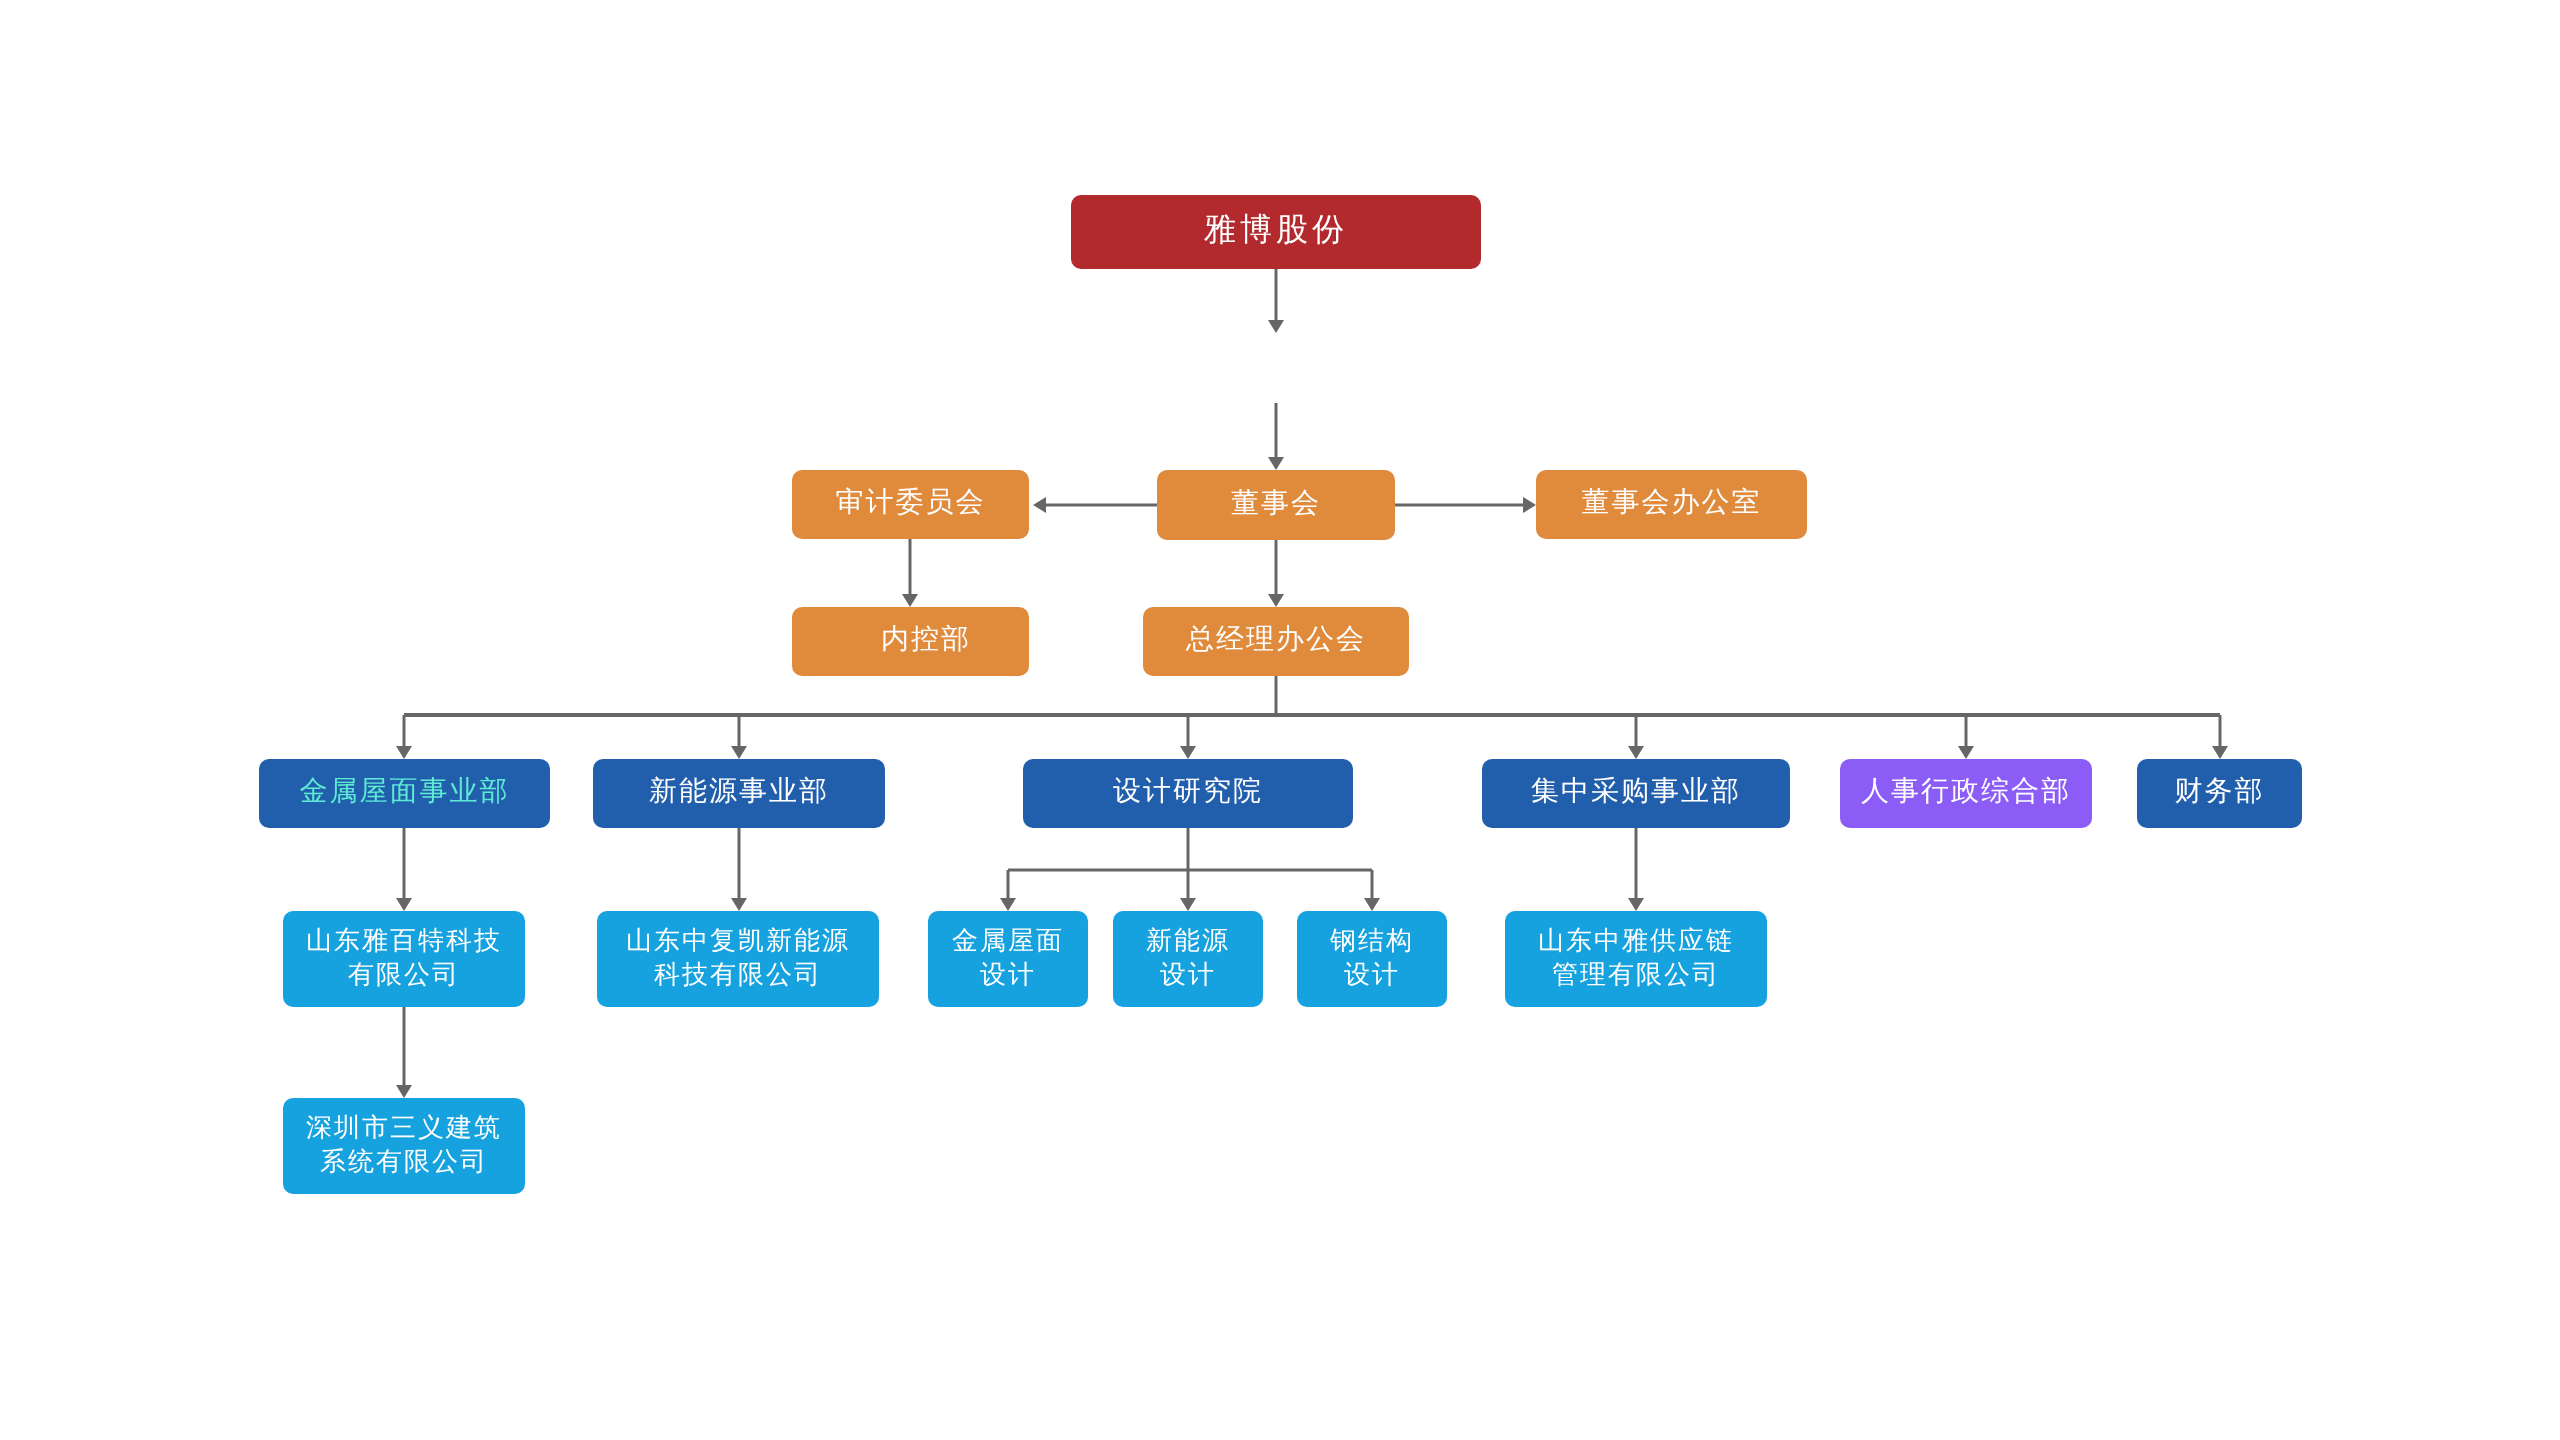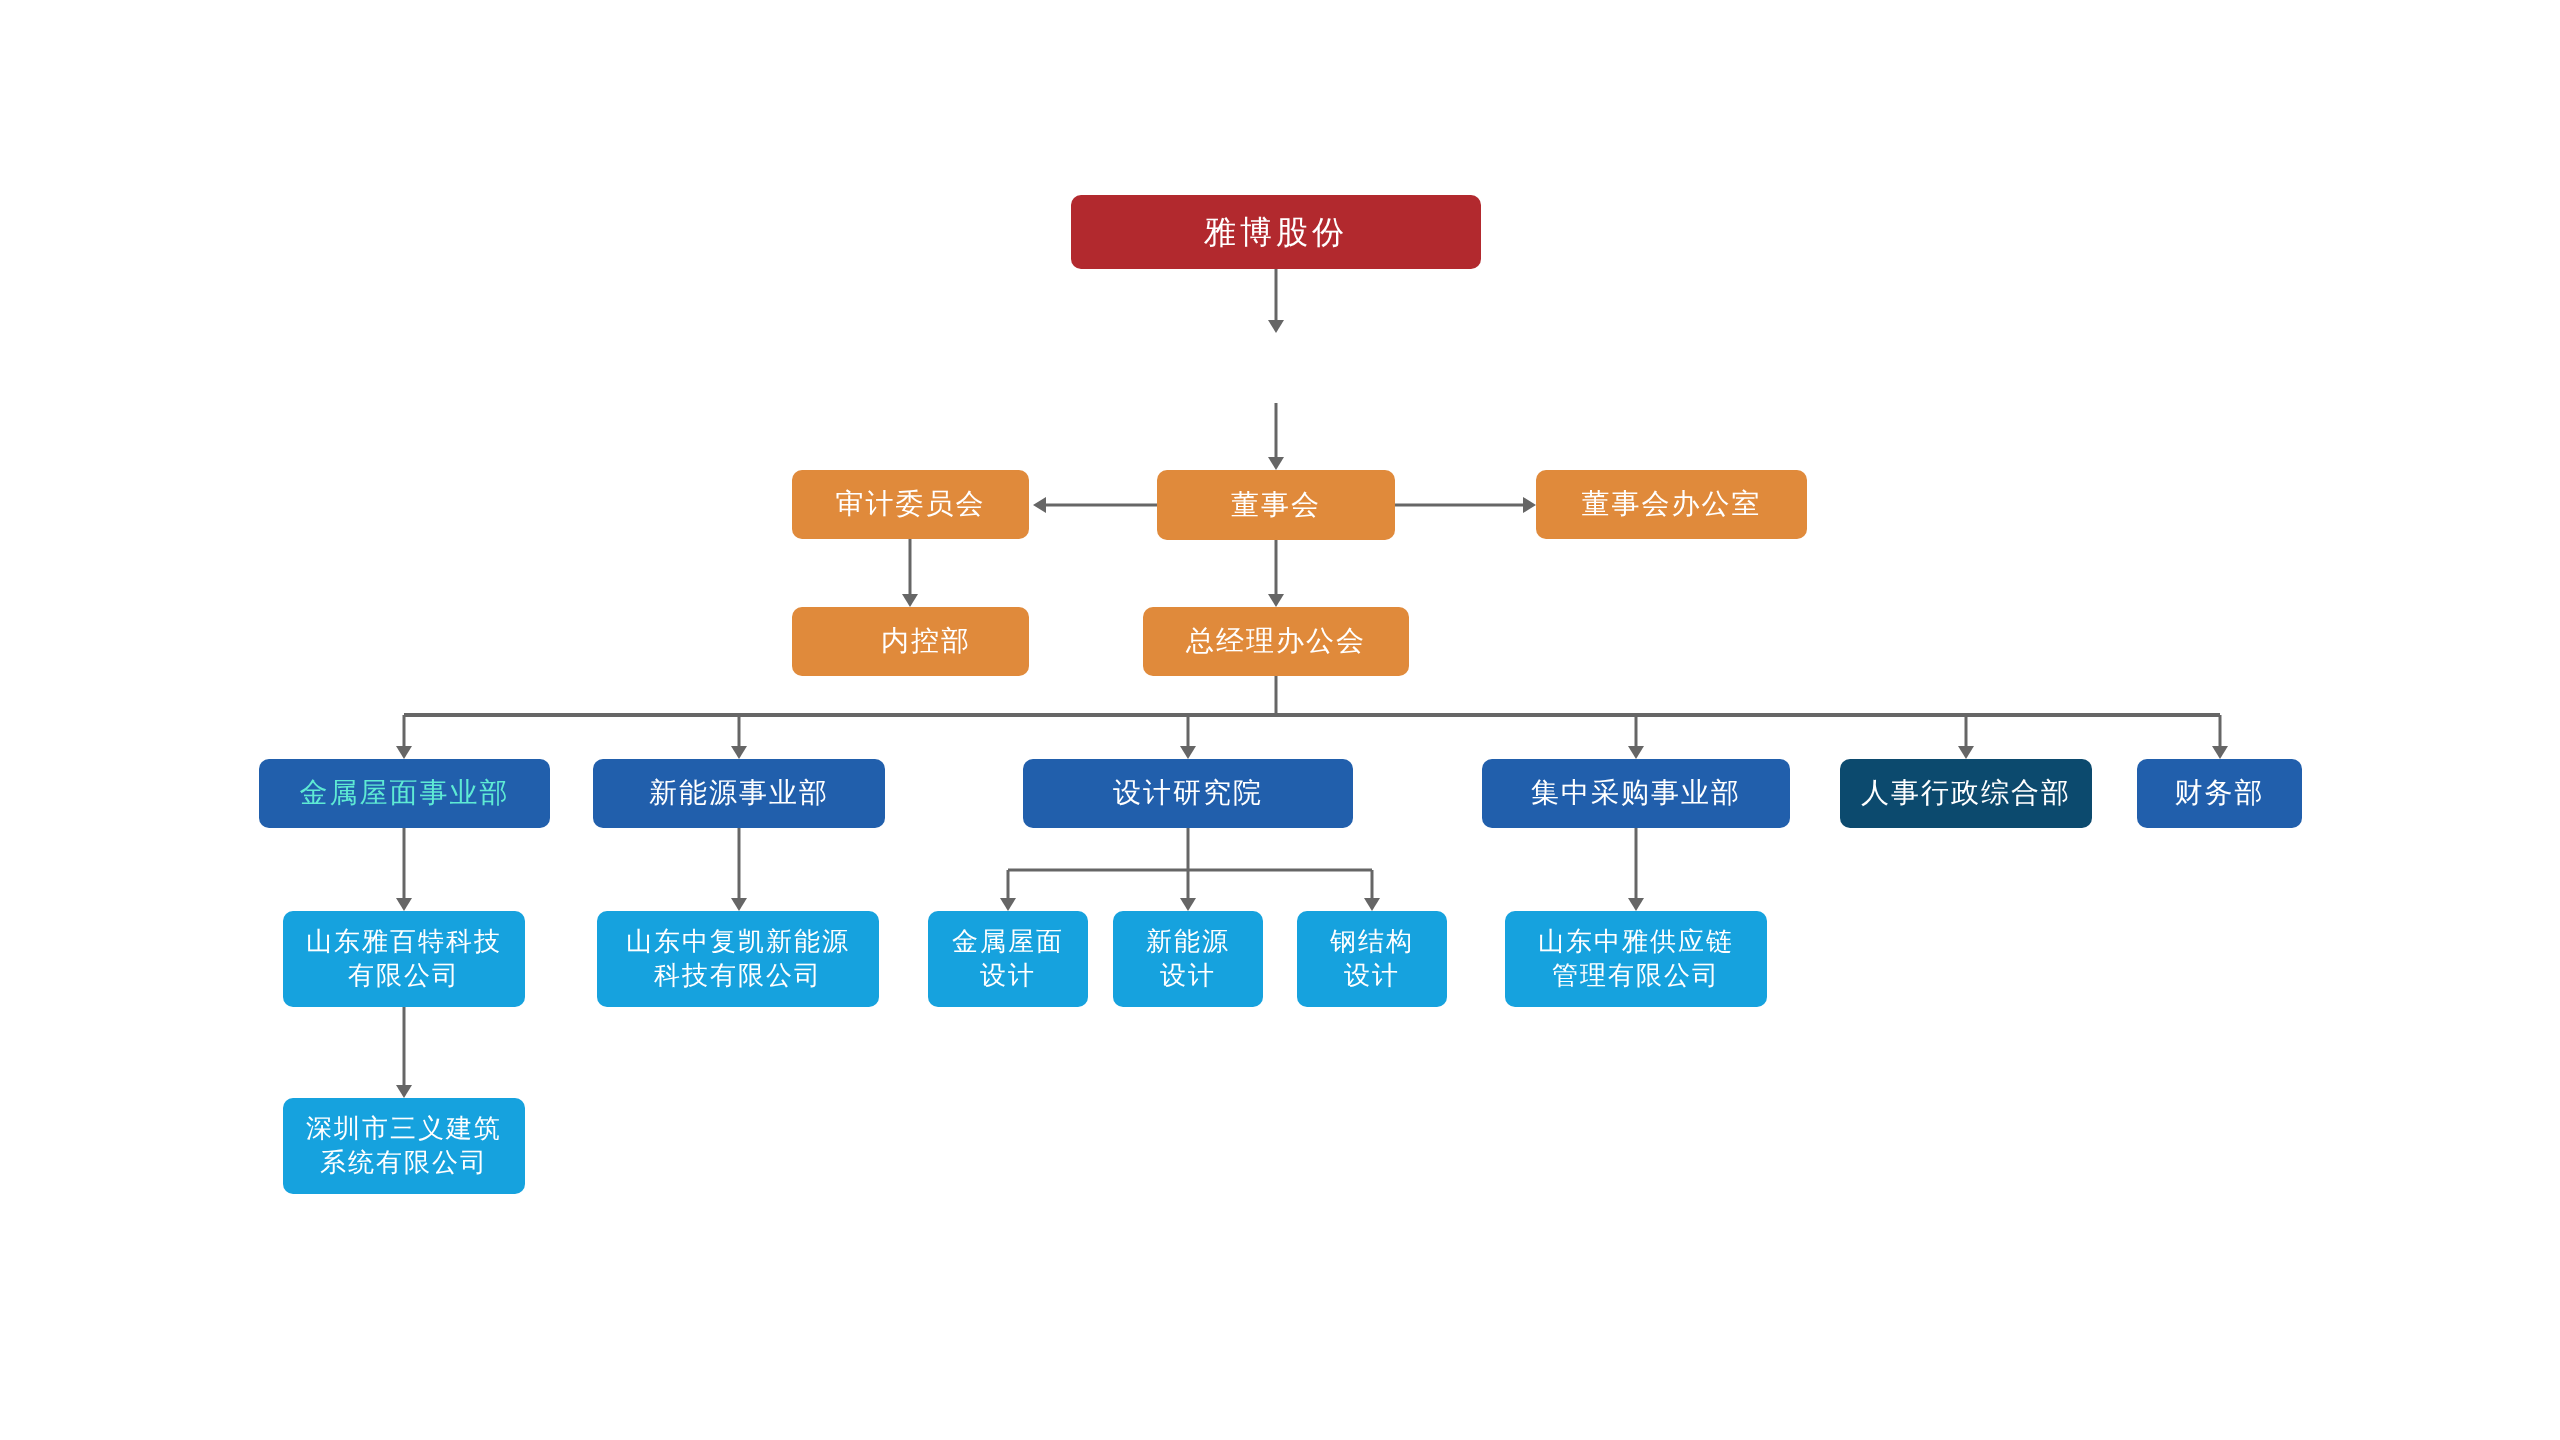--- a/index.html
+++ b/index.html
@@ -6,21 +6,21 @@
     margin: 0;
     padding: 0;
     background: #ffffff;
   }
   #canvas {
     position: relative;
     width: 2560px;
     height: 1296px;
     background: #ffffff;
     overflow: hidden;
-    font-family: Liberation Serif, serif;
+    font-family: Liberation Mono, monospace;
   }
   #connectors {
     position: absolute;
     left: 0;
     top: 0;
     width: 2560px;
     height: 1440px;
   }
   #connectors line {
     stroke: var(--line, #666666);
@@ -160,21 +160,21 @@
   <div class="node n-gov" style="left: 1143px; top: 607px; width: 266px; height: 69px; background: rgb(224, 138, 59); color: rgb(255, 255, 255);">总经理办公会</div>
 
   <div class="node n-div" style="left: 259px; top: 759px; width: 291px; height: 69px; background: rgb(33, 95, 172); color: #5eead4;">金属屋面事业部</div>
 
   <div class="node n-div" style="left: 593px; top: 759px; width: 292px; height: 69px; background: rgb(33, 95, 172); color: rgb(255, 255, 255);">新能源事业部</div>
 
   <div class="node n-div" style="left: 1482px; top: 759px; width: 308px; height: 69px; background: rgb(33, 95, 172); color: rgb(255, 255, 255);">集中采购事业部</div>
 
   <div class="node n-div" style="left: 1023px; top: 759px; width: 330px; height: 69px; background: rgb(33, 95, 172); color: rgb(255, 255, 255);">设计研究院</div>
 
-  <div class="node n-div" style="left: 1840px; top: 759px; width: 252px; height: 69px; background: #0c4a6e; color: rgb(255, 255, 255);">人事行政综合部</div>
+  <div class="node n-div" style="left: 1840px; top: 759px; width: 252px; height: 69px; background: #8b5cf6; color: rgb(255, 255, 255);">人事行政综合部</div>
 
   <div class="node n-div" style="left: 2137px; top: 759px; width: 165px; height: 69px; background: rgb(33, 95, 172); color: rgb(255, 255, 255);">财务部</div>
 
   <div class="node n-sub" style="left: 283px; top: 911px; width: 242px; height: 96px; background: rgb(22, 162, 222); color: rgb(255, 255, 255);">山东雅百特科技
 有限公司</div>
 
   <div class="node n-sub" style="left: 597px; top: 911px; width: 282px; height: 96px; background: rgb(22, 162, 222); color: rgb(255, 255, 255);">山东中复凯新能源
 科技有限公司</div>
 
   <div class="node n-sub" style="left: 928px; top: 911px; width: 160px; height: 96px; background: rgb(22, 162, 222); color: rgb(255, 255, 255);">金属屋面

